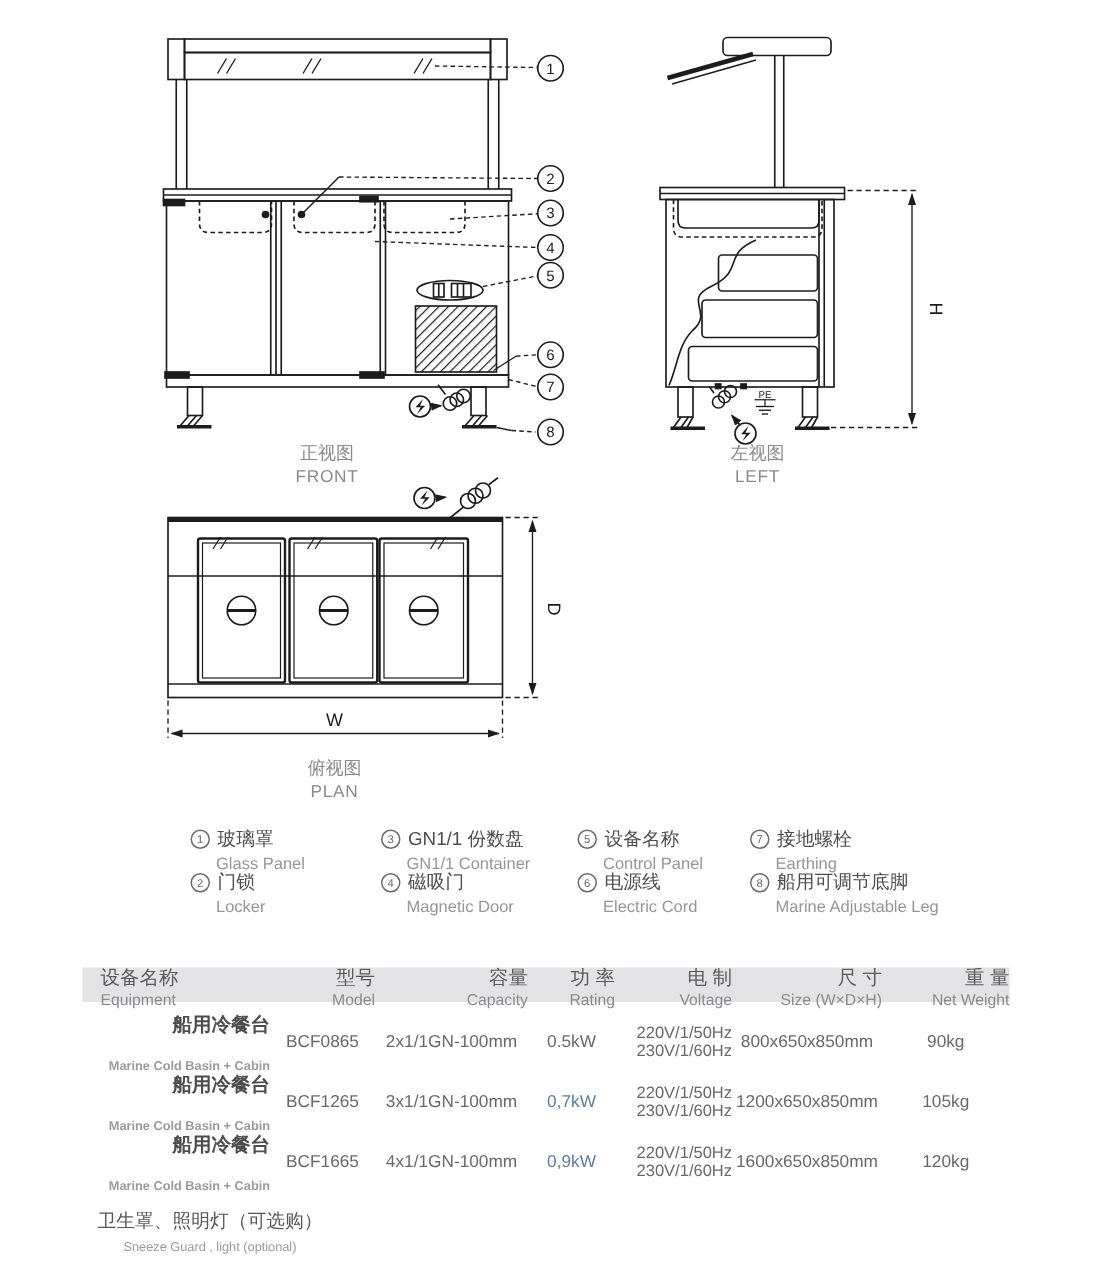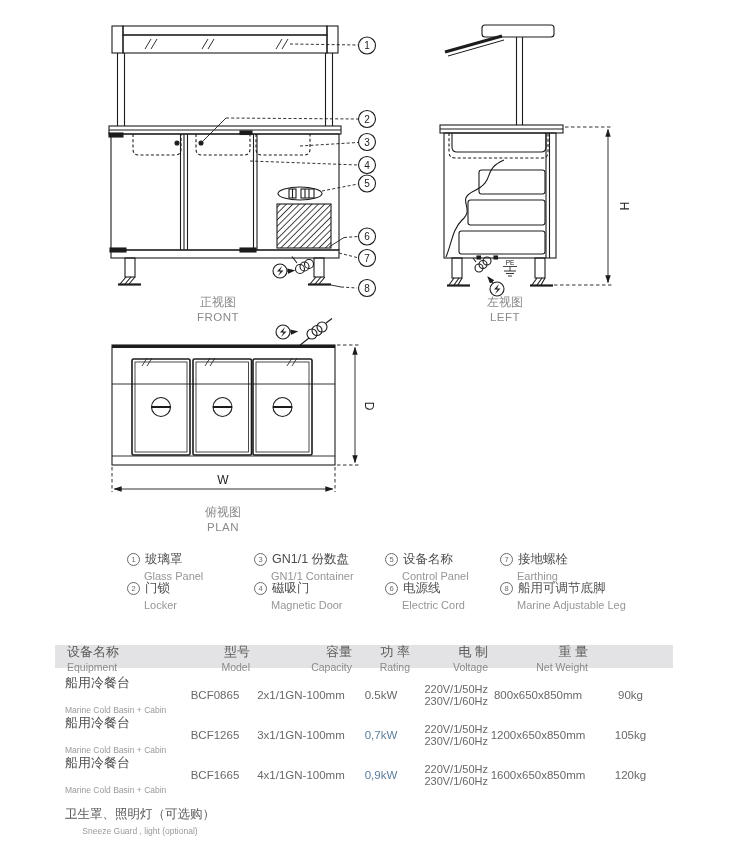--- a/index.html
+++ b/index.html
@@ -20,21 +20,21 @@
   
   .spec-table{position:absolute;left:55px;top:645px;width:618px;}
   .t-grid{display:grid;grid-template-columns:125px 70px 102px 58px 78px 100px 85px;align-items:center;}
   .t-head{background:#e3e3e5;height:23px;}
   .h-cell{text-align:right;line-height:1.15;}
   .h-cell.first{text-align:left;padding-left:12px;}
   .h-cn{font-size:13px;color:#5a5a5a;display:block;}
   .h-en{font-size:10.5px;color:#8a8a8a;display:block;margin-top:1px;}
   .t-row{height:40px;}
   .c{text-align:center;font-size:11.5px;color:#686868;}
-  .name-cell{text-align:left;padding-left:10px;}
+  .name-cell{text-align:right;padding-left:10px;font-weight:bold;}
   .name-cn{font-size:13px;color:#4d4d4d;display:block;}
   .name-en{font-size:8.5px;color:#9a9a9a;display:block;margin-top:13px;}
   .volt-cell{text-align:right;padding-left:10px;line-height:12px;font-size:11px;color:#686868;}
   .footnote{position:absolute;left:65px;top:806px;text-align:center;}
   .fn-cn{font-size:12.5px;color:#555;}
   .fn-en{font-size:8.5px;color:#9a9a9a;margin-top:3px;}
 </style>
 </head>
 <body>
 
@@ -354,20 +354,24 @@
         </div>
     <div class="h-cell">
       <span class="h-cn">功 率</span>
       <span class="h-en">Rating</span>
         </div>
     <div class="h-cell">
       <span class="h-cn">电 制</span>
       <span class="h-en">Voltage</span>
         </div>
     <div class="h-cell">
+      <span class="h-cn">尺 寸</span>
+      <span class="h-en">Size (W×D×H)</span>
+        </div>
+    <div class="h-cell">
       <span class="h-cn">重 量</span>
       <span class="h-en">Net Weight</span>
         </div>
   </div>
 
   <div style="height:6px"></div>
 
   <div class="t-grid t-row">
     <div class="name-cell">
       <span class="name-cn">船用冷餐台</span>

